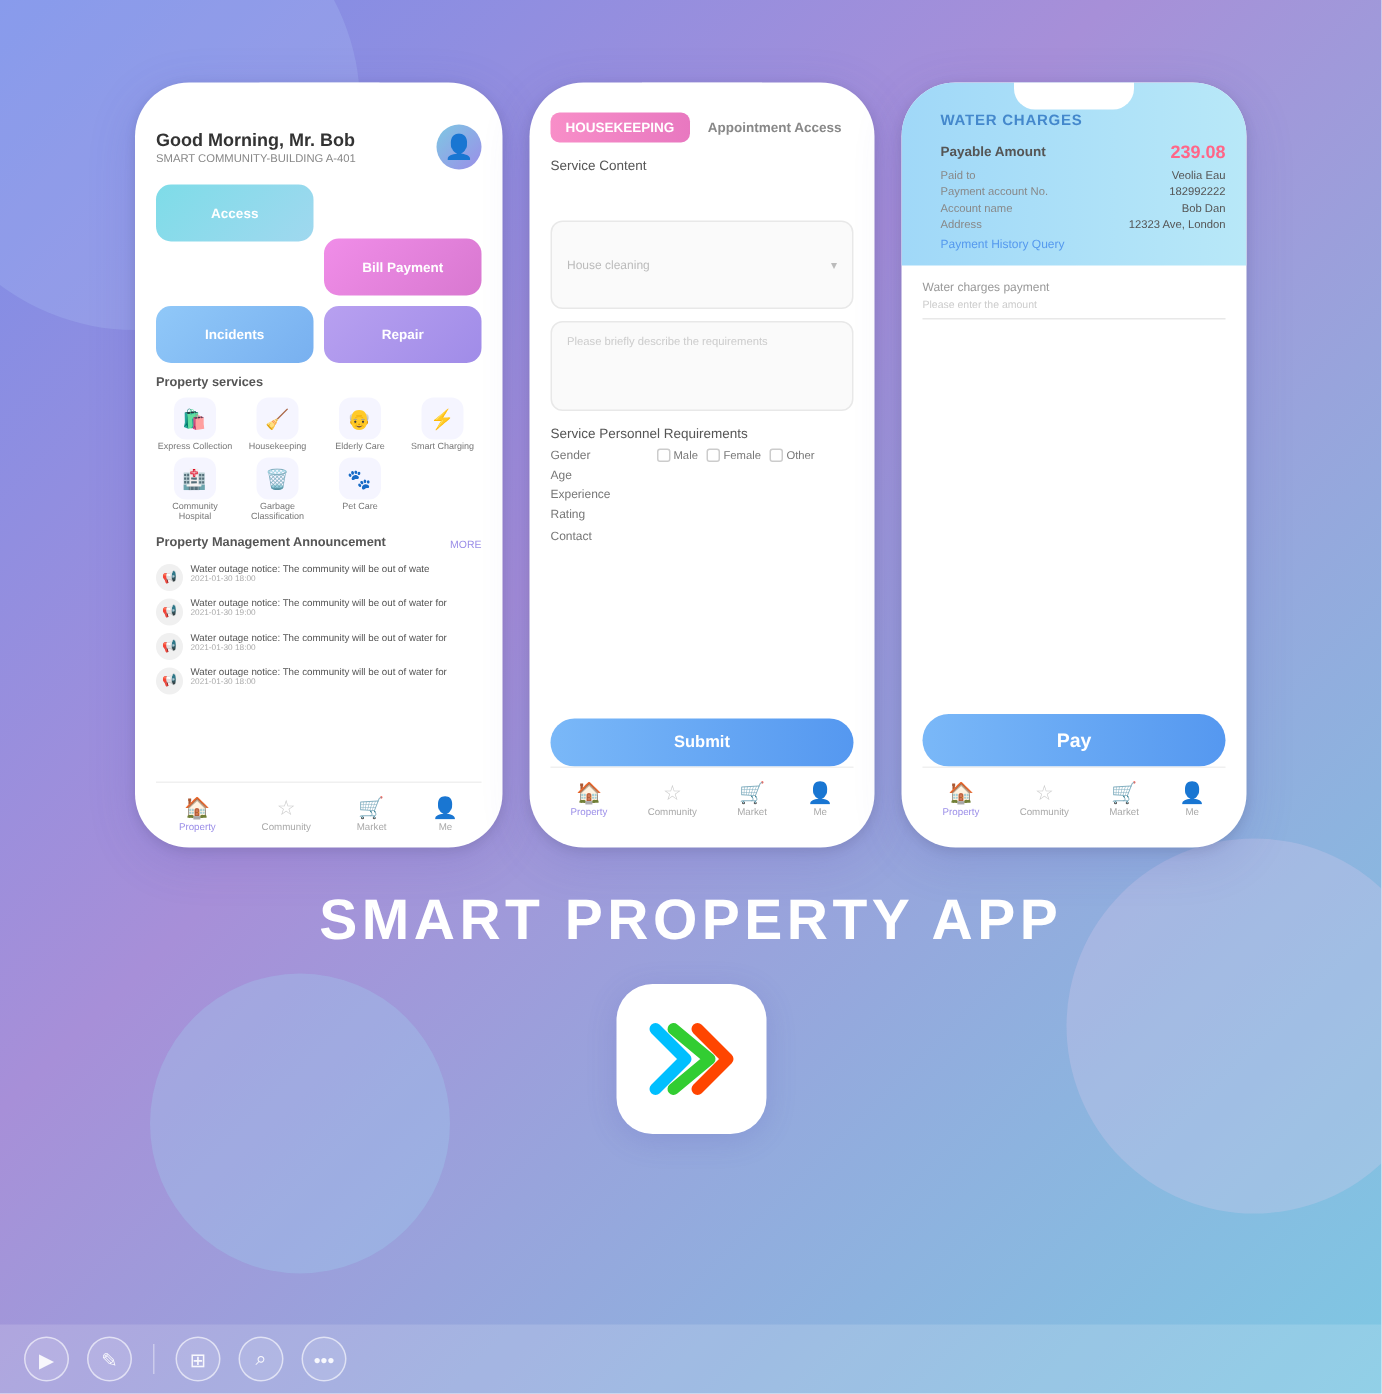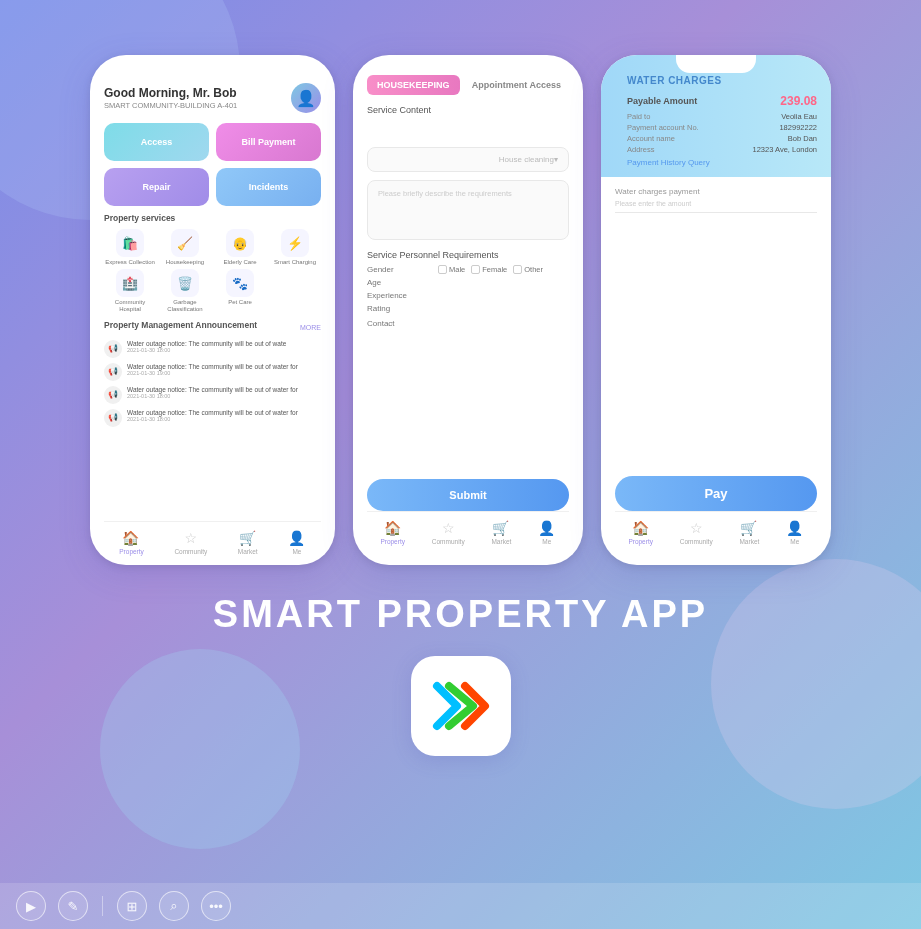--- a/index.html
+++ b/index.html
@@ -131,21 +131,21 @@
       height: 38px;
       display: flex;
       align-items: center;
       justify-content: center;
       font-size: 9px;
       font-weight: 600;
       color: #fff;
       cursor: pointer;
     }
     .qa-access { background: linear-gradient(135deg, #7edce8, #a0d8ef); }
-    .qa-bill { background: linear-gradient(135deg, #f08de8, #d878d0); }
+    .qa-bill { background: linear-gradient(135deg, #f08de8, #d878d0); margin-top: 36px; }
     .qa-repair { background: linear-gradient(135deg, #b8a0f0, #a08ce8); }
     .qa-incidents { background: linear-gradient(135deg, #90c8f8, #78b0f0); }
 
     
     .section-title {
       font-size: 8.5px;
       font-weight: 600;
       color: #555;
       margin-bottom: 6px;
     }
@@ -254,26 +254,26 @@
     }
     .form-section-title {
       font-size: 9px;
       color: #555;
       margin-bottom: 6px;
     }
     .form-select {
       width: 100%;
       border: 1px solid #e8e8e8;
       border-radius: 8px;
-      padding: 7px 10px;
+      padding: 24px 10px;
       font-size: 8px;
       color: #bbb;
       display: flex;
       align-items: center;
-      justify-content: flex-end;
+      justify-content: space-between;
       margin-bottom: 8px;
       background: #fafafa;
       margin-top: 32px;
     }
     .form-textarea {
       width: 100%;
       border: 1px solid #e8e8e8;
       border-radius: 8px;
       padding: 8px 10px;
       font-size: 7.5px;
@@ -452,22 +452,22 @@
             <div class="phone1-sub">SMART COMMUNITY-BUILDING A-401</div>
           </div>
           <div class="avatar-circle">
             <span class="avatar-icon">👤</span>
           </div>
         </div>
 
         <div class="quick-actions">
           <div class="qa-btn qa-access">Access</div>
           <div class="qa-btn qa-bill">Bill Payment</div>
+          <div class="qa-btn qa-incidents">Incidents</div>
           <div class="qa-btn qa-repair">Repair</div>
-          <div class="qa-btn qa-incidents">Incidents</div>
         </div>
 
         <div class="section-title">Property services</div>
         <div class="services-grid">
           <div class="service-item">
             <div class="service-icon">🛍️</div>
             <div class="service-label">Express Collection</div>
           </div>
           <div class="service-item">
             <div class="service-icon">🧹</div>

